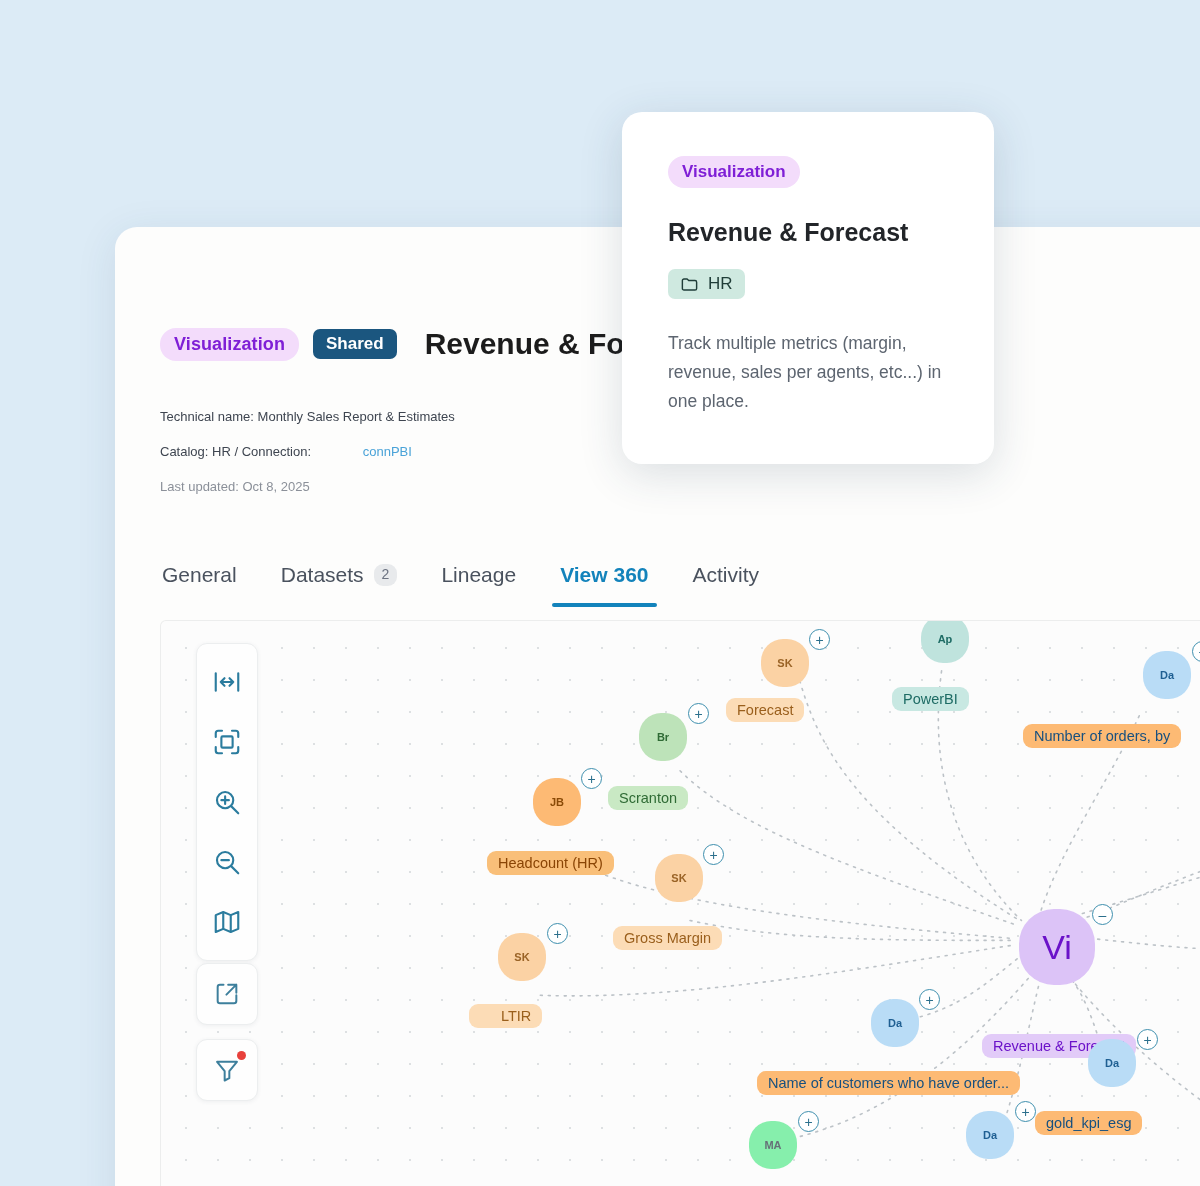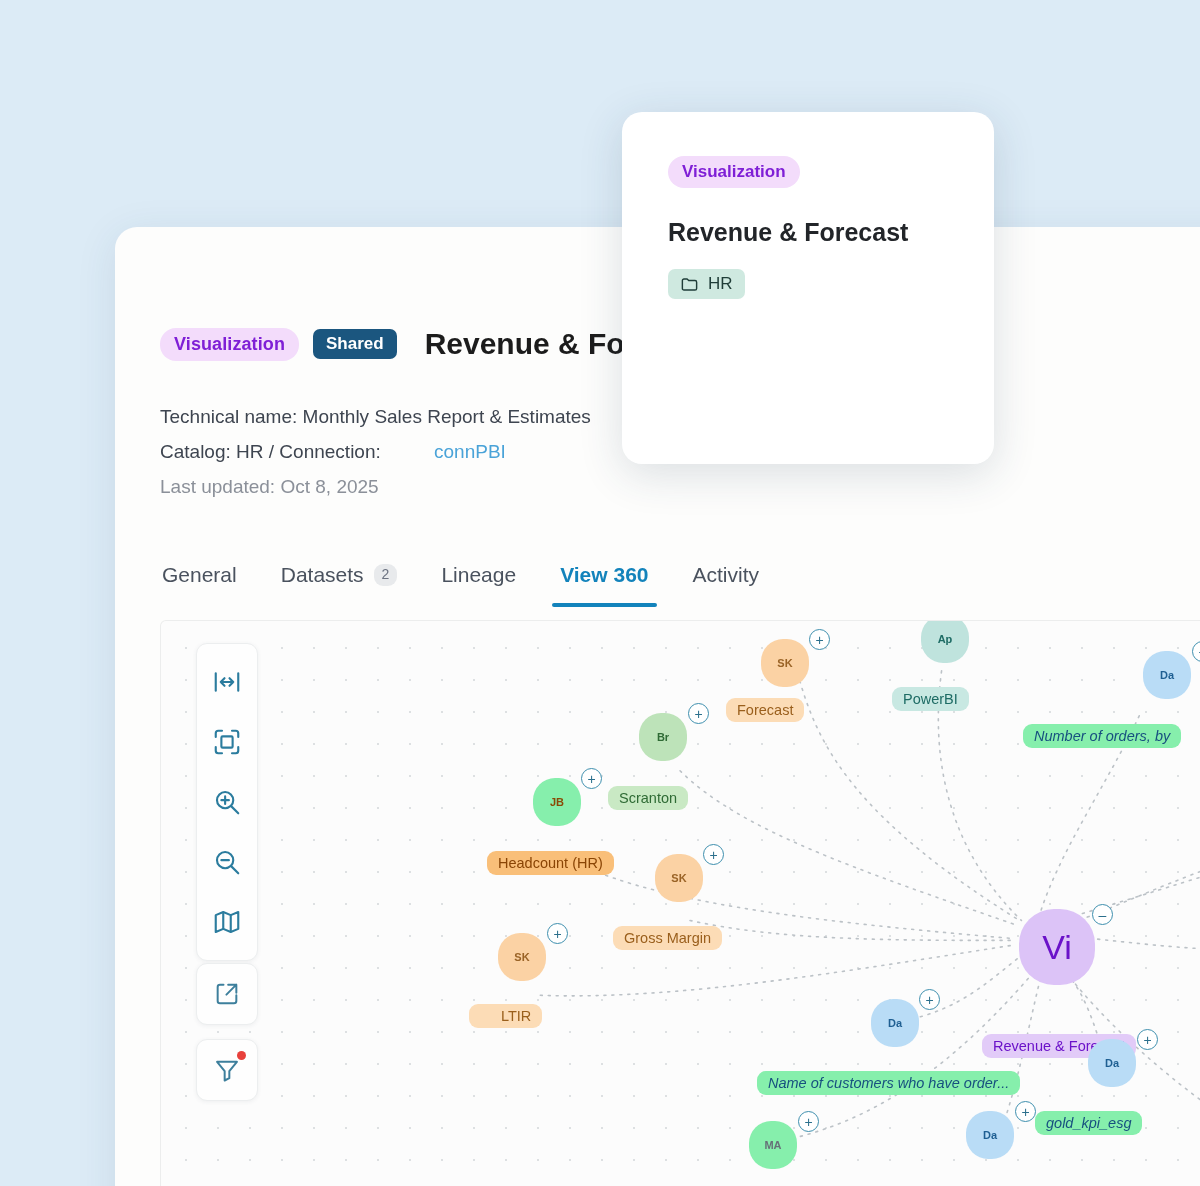--- a/index.html
+++ b/index.html
@@ -41,21 +41,21 @@
     padding:5px 13px; border-radius:7px;
   }
   #asset-title{
     font-size:30px; font-weight:700; color:#1c1c1c;
     white-space:nowrap; margin-left:14px;
   }
 
   
   #meta{
     position:absolute; left:45px; top:172px;
-    font-size:19px; color:#3e4550; line-height:35px;
+    font-size:13px; color:#3e4550; line-height:35px;
   }
   #meta .dim { color:#8b9099; }
   #meta .link { color:#4aa3d8;margin-left:48px; }
 
   
   #tabbar{
     position:absolute; left:25px; top:330px; right:0;
     height:60px;
     display:flex; align-items:flex-start; gap:0;
   }
@@ -142,30 +142,30 @@
     position:absolute;
     width:21px; height:21px; border-radius:50%;
     background:#ffffff;
     border:1.6px solid #3e8fae;
     display:flex; align-items:center; justify-content:center;
     color:#2b6f8c; font-size:14px; line-height:1;
     cursor:pointer;
   }
 
   
-  .t-orange .node-circle{ background:#86efac; color:#8a4a06; }
+  .t-orange .node-circle{ background:#fdba74; color:#8a4a06; }
   .t-orange .node-label { background:#f9bf79; color:#8a4505; }
   .t-orange-l .node-circle{ background:#fbd2a4; color:#9a6326; }
   .t-orange-l .node-label { background:#fcdcb6; color:#9a5f1c; }
   .t-green .node-circle{ background:#bde3b9; color:#2f6b35; }
   .t-green .node-label { background:#c9e9c4; color:#2f6b35; }
   .t-teal  .node-circle{ background:#bfe3dd; color:#1d6b64; }
   .t-teal  .node-label { background:#c8e8e2; color:#1d6b64; }
   .t-blue  .node-circle{ background:#b9dcf6; color:#1f5f92; }
-  .t-blue  .node-label { background:#86efac; color:#17507f;font-style:italic; }
+  .t-blue  .node-label { background:#fdba74; color:#17507f; }
   .t-purple .node-circle{ background:#dcc3f7; color:#6b12c9; }
   .t-purple .node-label { background:#e2cbf8; color:#6b12c9; }
   .t-gray  .node-circle{ background:#86efac; color:#667078; }
 
   .node-big .node-circle{
     width:76px; height:76px; font-size:34px; font-weight:400;text-align:right;
   }
 
   
   #hovercard{
@@ -385,13 +385,14 @@
 
 <div id="hovercard">
   <span id="hc-badge">Visualization</span>
   <div id="hc-title">Revenue &amp; Forecast</div>
   <div id="hc-catalog">
     <svg width="19" height="19" viewBox="0 0 24 24" fill="none" stroke="#1f3d38" stroke-width="1.8" stroke-linejoin="round">
       <path d="M3 7a2 2 0 0 1 2-2h4l2 2h8a2 2 0 0 1 2 2v8a2 2 0 0 1-2 2H5a2 2 0 0 1-2-2z"></path>
     </svg>
     <span>HR</span>
   </div>
+  <div id="hc-desc">Track multiple metrics (margin, revenue, sales per agents, etc...) in one place.</div>
 </div>
 
 </body></html>

